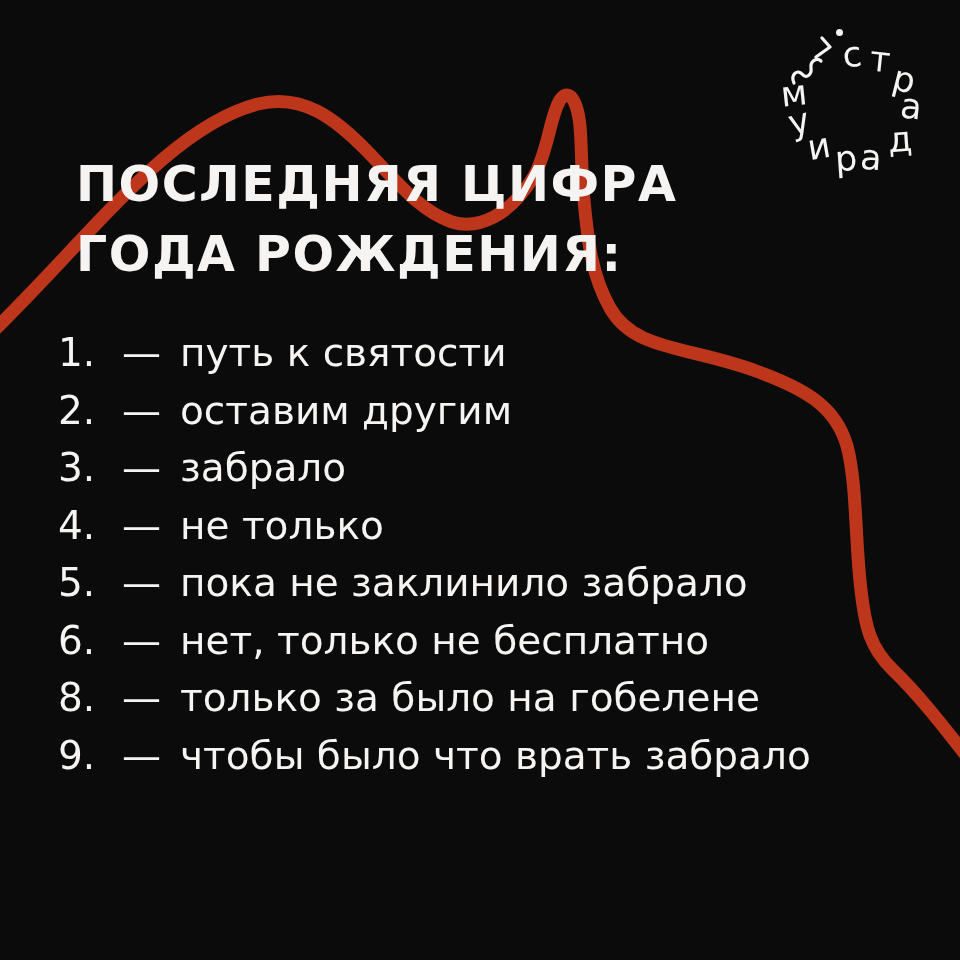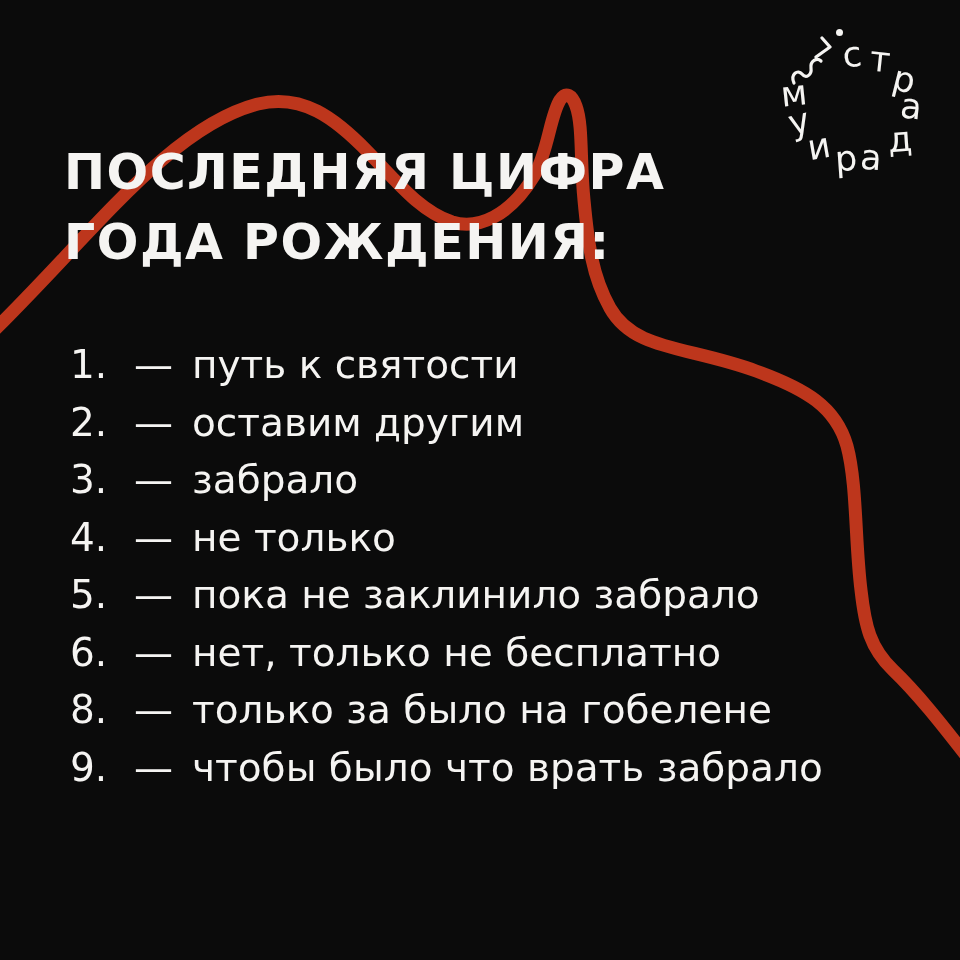--- a/index.html
+++ b/index.html
@@ -33,30 +33,30 @@
   .logo-dot{
     position:absolute;left:836px;top:29px;width:7px;height:7px;border-radius:50%;
     background:var(--text);
   }
   .logo-arrow{position:absolute;left:786px;top:36px;width:56px;height:52px;}
   .logo-arrow path{fill:none;stroke:var(--text);stroke-width:3.2;stroke-linecap:round;stroke-linejoin:round;}
 
   
   .title{
     position:absolute;left:60px;top:134px;z-index:2;
-    margin:4px;
+    margin:16px;
     font-size:49px;font-weight:700;line-height:70px;letter-spacing:1.5px;
     color:var(--text);
   }
   .title-line{display:block;}
 
   
   .digit-list{
     position:absolute;left:58px;top:324px;z-index:2;
-    margin:12px;padding:0;list-style:none;
+    margin:0;padding:0;list-style:none;
     font-size:39px;line-height:57.5px;font-weight:400;
     color:var(--text);
   }
   .li-num{display:inline-block;min-width:64px;}
   .li-dash{display:inline-block;margin-right:19px;}
 </style>
 </head>
 <body>
 
 <div class="canvas">

